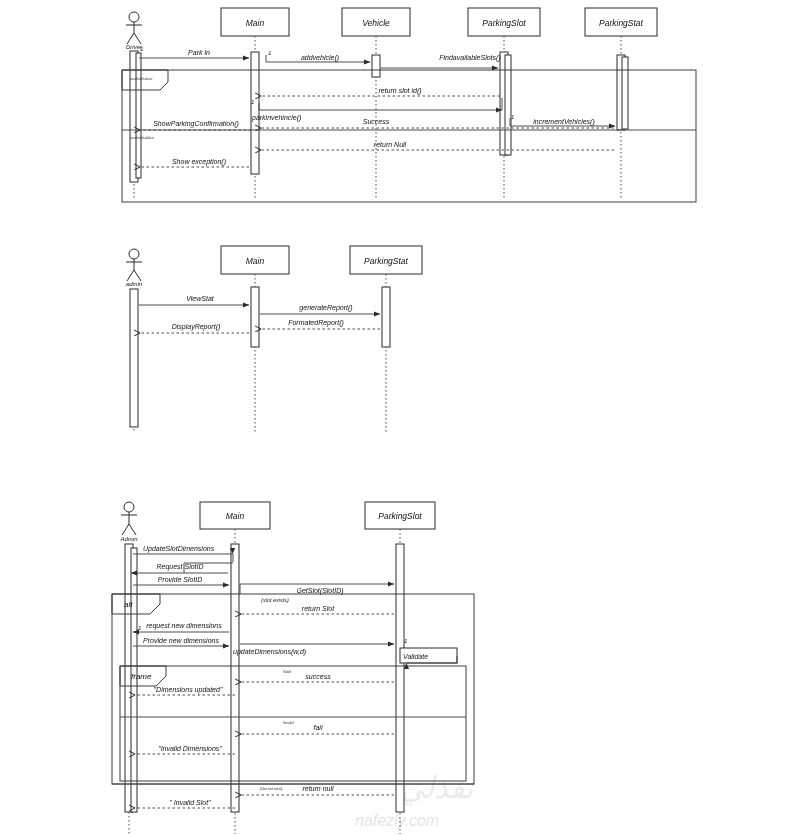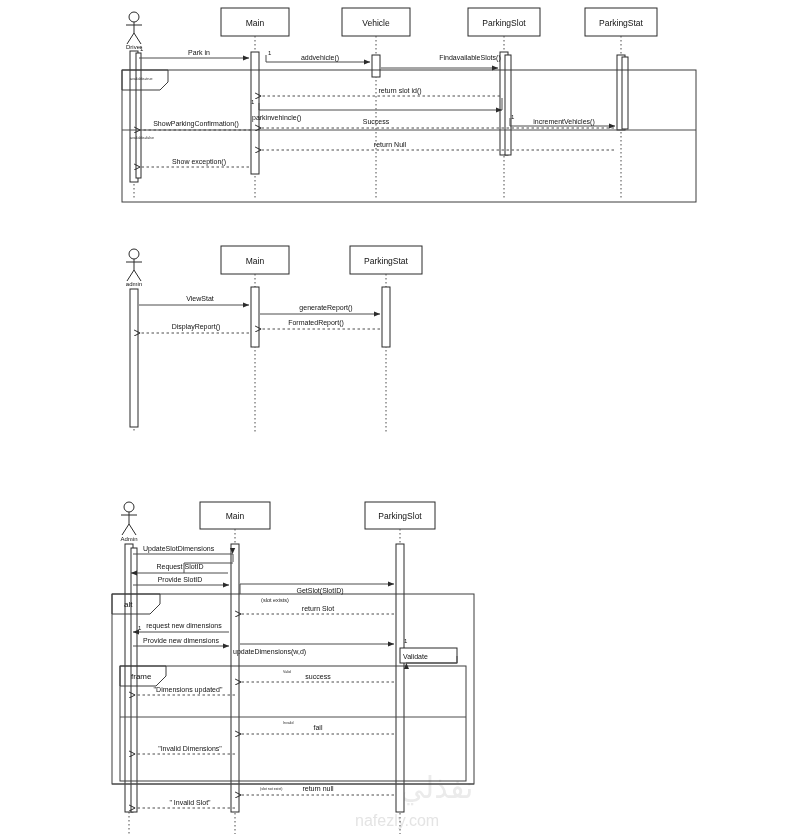--- a/index.html
+++ b/index.html
@@ -1,21 +1,21 @@
 <!DOCTYPE html>
 <html><head>
 <meta charset="utf-8">
 <style>
   html,body{margin:0;padding:0;background:#ffffff;}
   body{
     width:794px;height:835px;position:relative;overflow:hidden;
     font-family:"Liberation Sans","DejaVu Sans",sans-serif;
     color:#1a1a1a;
   }
-  .canvas{position:absolute;left:0;top:0;width:794px;height:835px;}
+  .canvas{position:absolute;left:0;top:0;width:794px;height:835px;font-style:italic;}
   svg.diagram{position:absolute;left:0;top:0;}
   .lbl-part{font-size:8.5px;fill:#111;text-anchor:middle;}
   .lbl-actor{font-size:6px;fill:#111;text-anchor:middle;}
   .lbl-msg{font-size:7px;fill:#111;text-anchor:middle;}
   .lbl-msg-l{font-size:7px;fill:#111;text-anchor:start;}
   .lbl-num{font-size:6px;fill:#111;}
   .lbl-frag{font-size:8px;fill:#111;}
   .lbl-tiny{font-size:3.6px;fill:#2b2b2b;}
   .lbl-guard{font-size:5.5px;fill:#222;text-anchor:middle;}
   .box{fill:#ffffff;stroke:#2b2b2b;stroke-width:1;}

